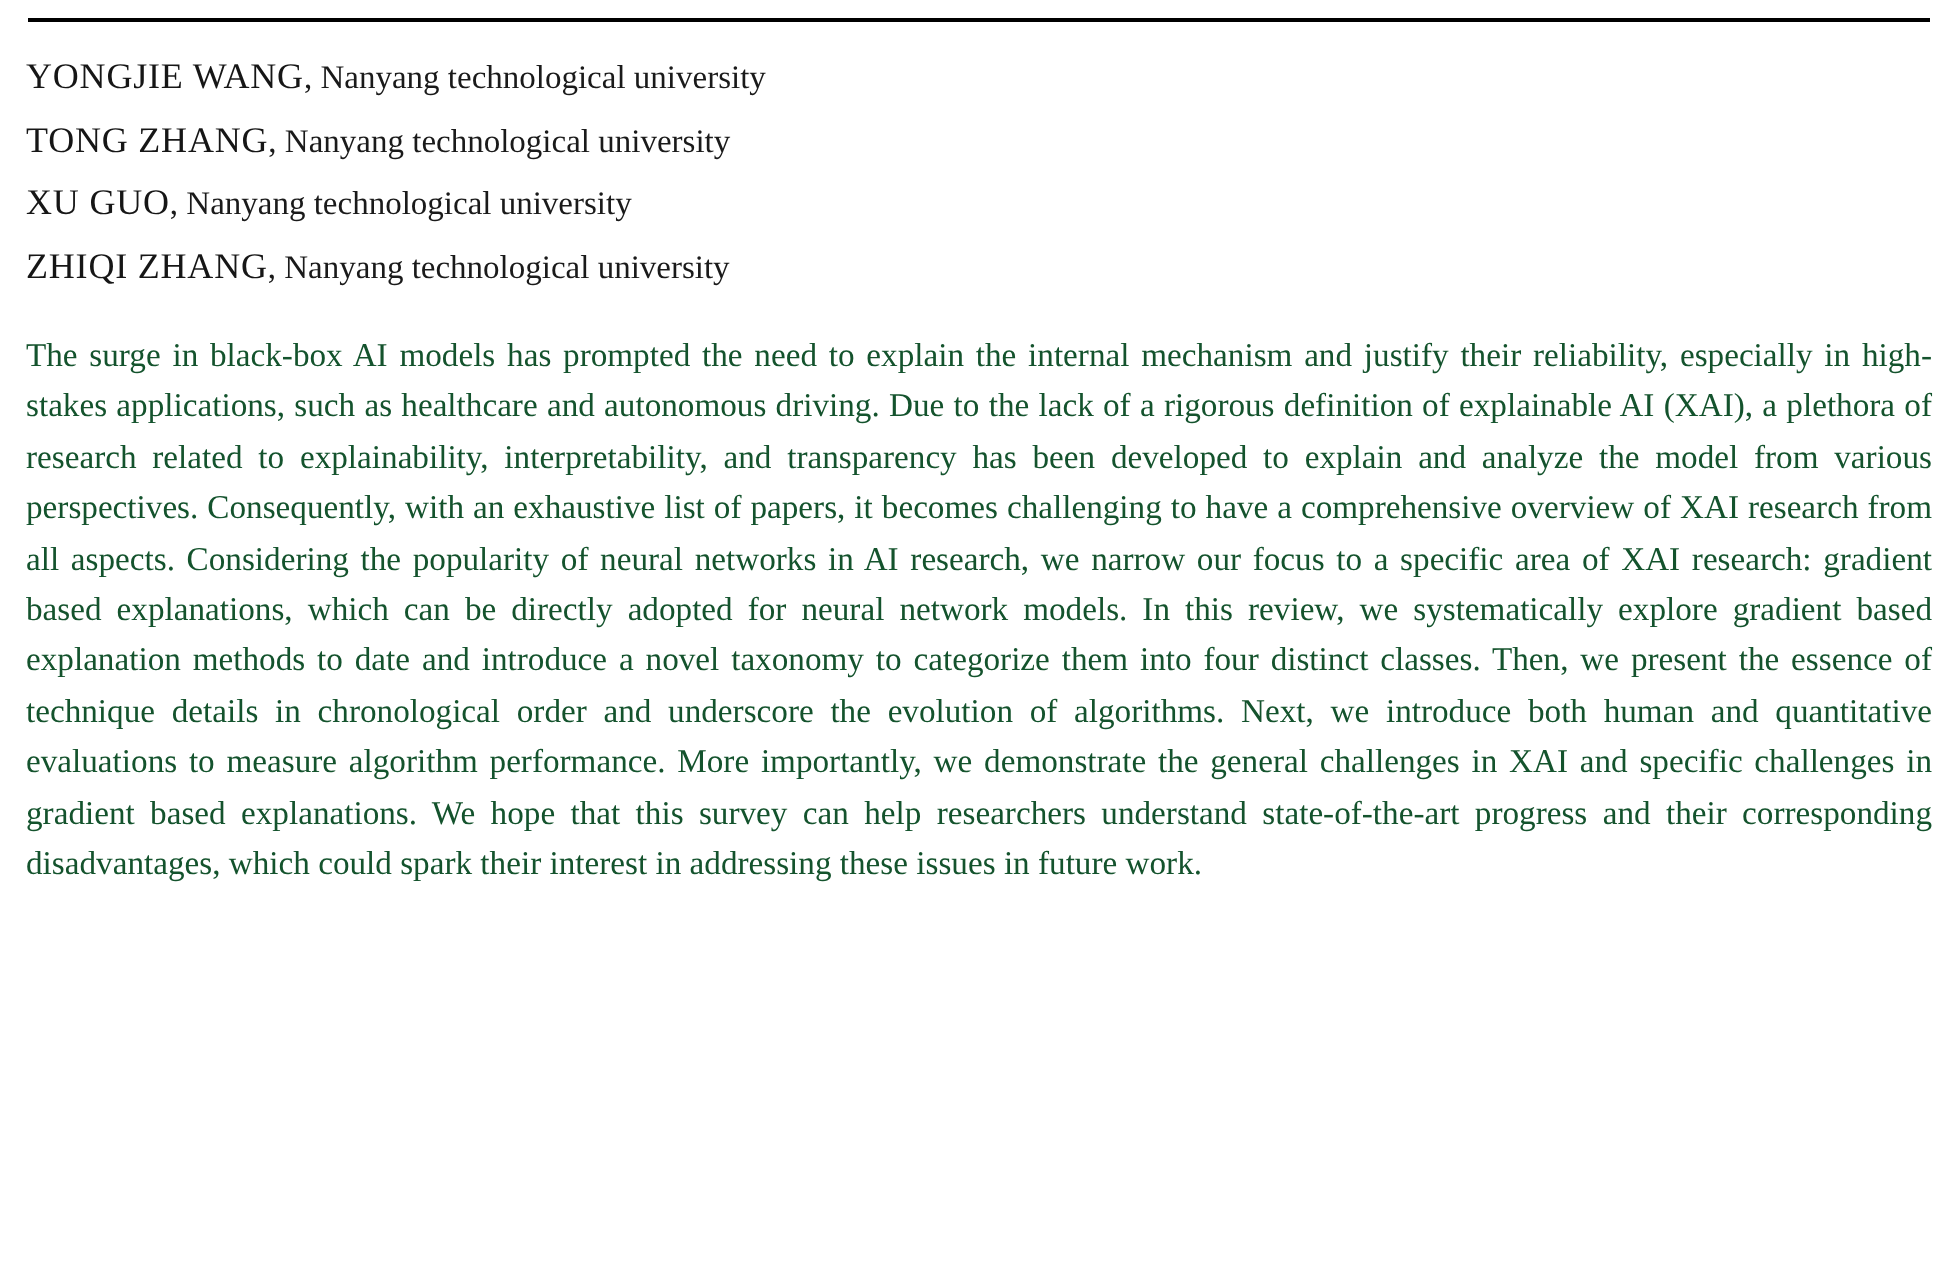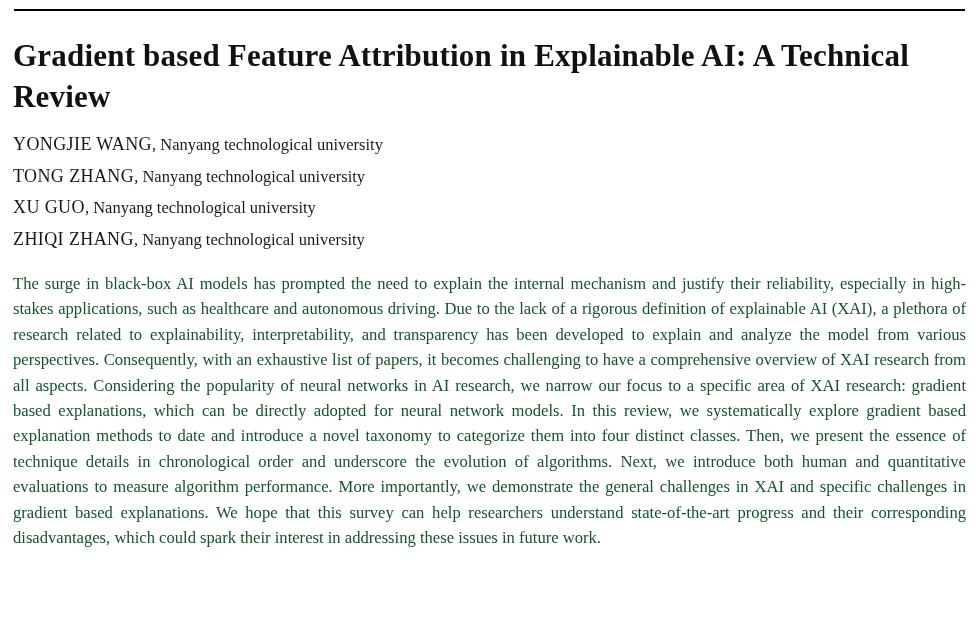--- a/index.html
+++ b/index.html
@@ -53,21 +53,20 @@
     max-width: 953px;
   }
 </style>
 </head>
 <body>
 
 <div class="page">
 
   <div class="top-rule"></div>
 
-  <h1 class="paper-title">Gradient based Feature Attribution in Explainable AI: A Technical Review</h1>
 
   <div class="authors-section">
 
     <div class="author-row">
       <span class="author-name">YONGJIE WANG</span><span>, </span><span class="author-affiliation">Nanyang technological university</span>
     </div>
 
     <div class="author-row">
       <span class="author-name">TONG ZHANG</span><span>, </span><span class="author-affiliation">Nanyang technological university</span>
     </div>

